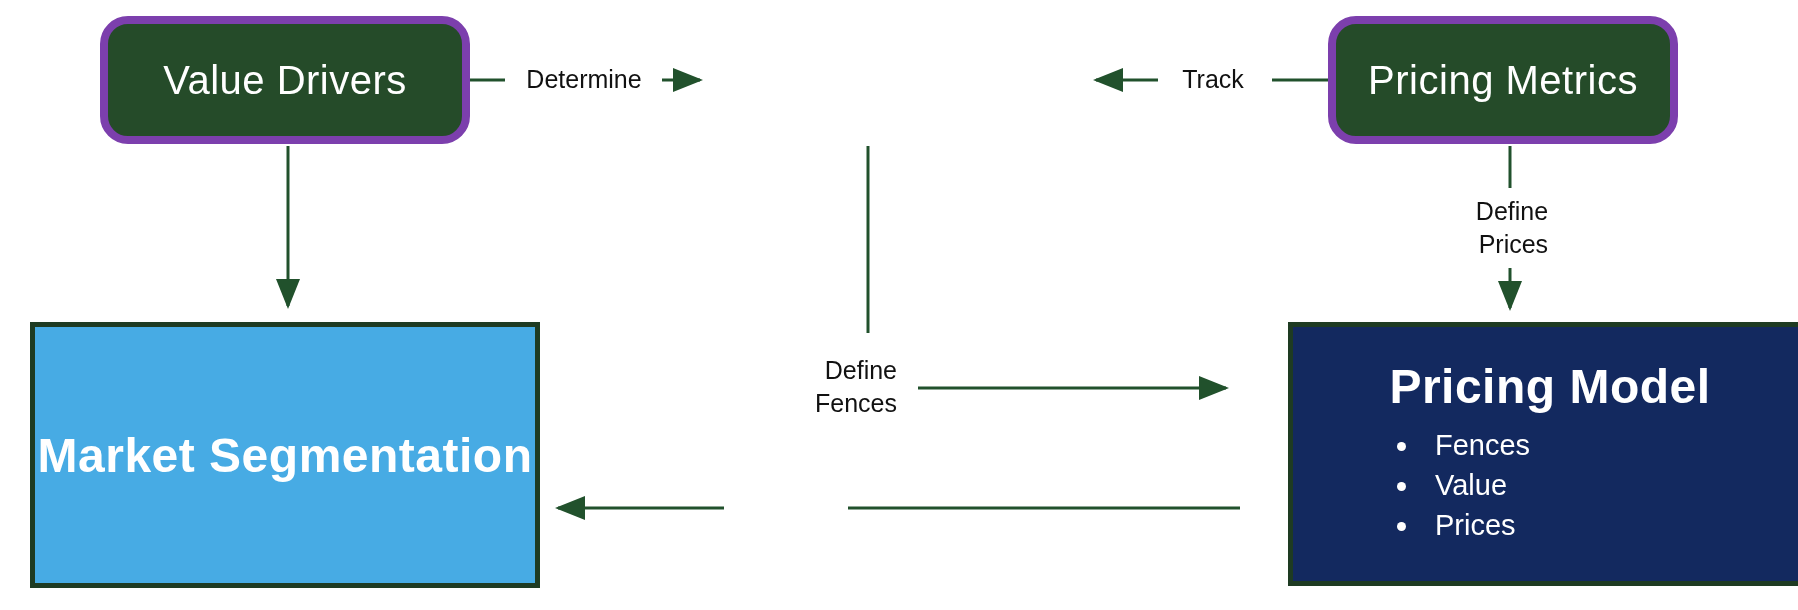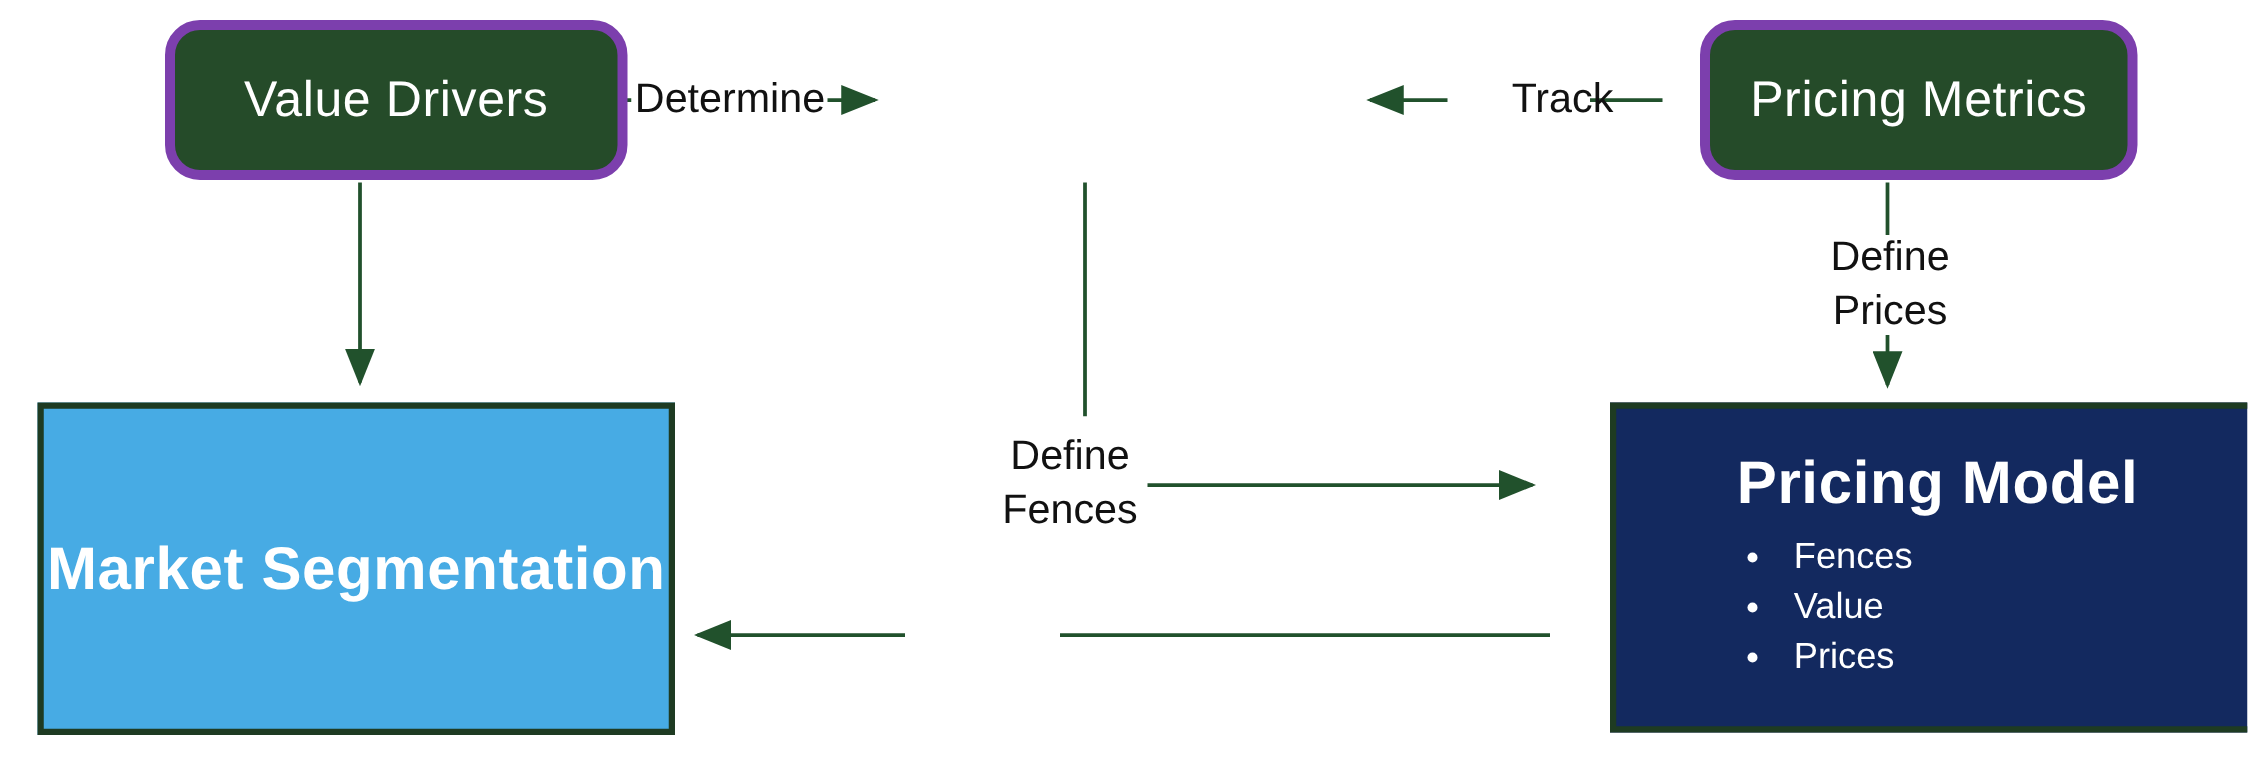--- a/index.html
+++ b/index.html
@@ -34,21 +34,20 @@
 
   .node { position: absolute; display: flex; flex-direction: column; align-items: center; justify-content: center; color: var(--box-text); }
 
   .node-top {
     background: var(--green-fill);
     border: 8px solid var(--purple-border);
     border-radius: 28px;
     font-size: 40px;
     letter-spacing: 0.5px;
     text-align: center;
-    margin-left: 32px;
   }
   #value-drivers   { left: 100px;  top: 16px; width: 370px; height: 128px; }
   #value-metrics   { left: 710px;  top: 16px; width: 372px; height: 128px; border-color: var(--dark-purple-border); }
   #pricing-metrics { left: 1328px; top: 16px; width: 350px; height: 128px; }
 
   .node-bottom {
     border: 5px solid var(--dark-green-border);
     text-align: center;
   }
   #market-segmentation { left: 30px;   top: 322px; width: 510px; height: 266px; background: var(--blue-fill); }
@@ -57,27 +56,27 @@
   .node-bottom .node-title { font-size: 48px; font-weight: bold; letter-spacing: 0.5px; }
   .node-bottom ul { list-style: disc; text-align: left; margin-top: 8px; font-size: 29px; }
   .node-bottom ul li { margin: 7px 0; padding-left: 14px; }
   #market-segmentation ul { display: inline-block; padding-left: 60px; }
   #pricing-model ul { align-self: flex-start; padding-left: 128px; }
 
   .edge-label {
     position: absolute;
     transform: translate(-50%, -50%);
     color: var(--label-text);
-    font-size: 33px;
+    font-size: 25px;
     line-height: 1.3;
-    text-align: center;
+    text-align: right;
     white-space: pre-line;
   }
   #lbl-determine        { left: 584px;  top: 79px;  }
-  #lbl-track            { left: 1213px; top: 79px; margin-left: 37px;  }
+  #lbl-track            { left: 1213px; top: 79px;  }
   #lbl-define-prices    { left: 1512px; top: 227px; }
   #lbl-define-fences    { left: 856px;  top: 386px; }
   #lbl-targets-segments { left: 788px;  top: 514px; }
 </style>
 </head>
 <body>
 
 <div class="canvas">
 
   <svg class="connectors" viewBox="0 0 1798 610">

